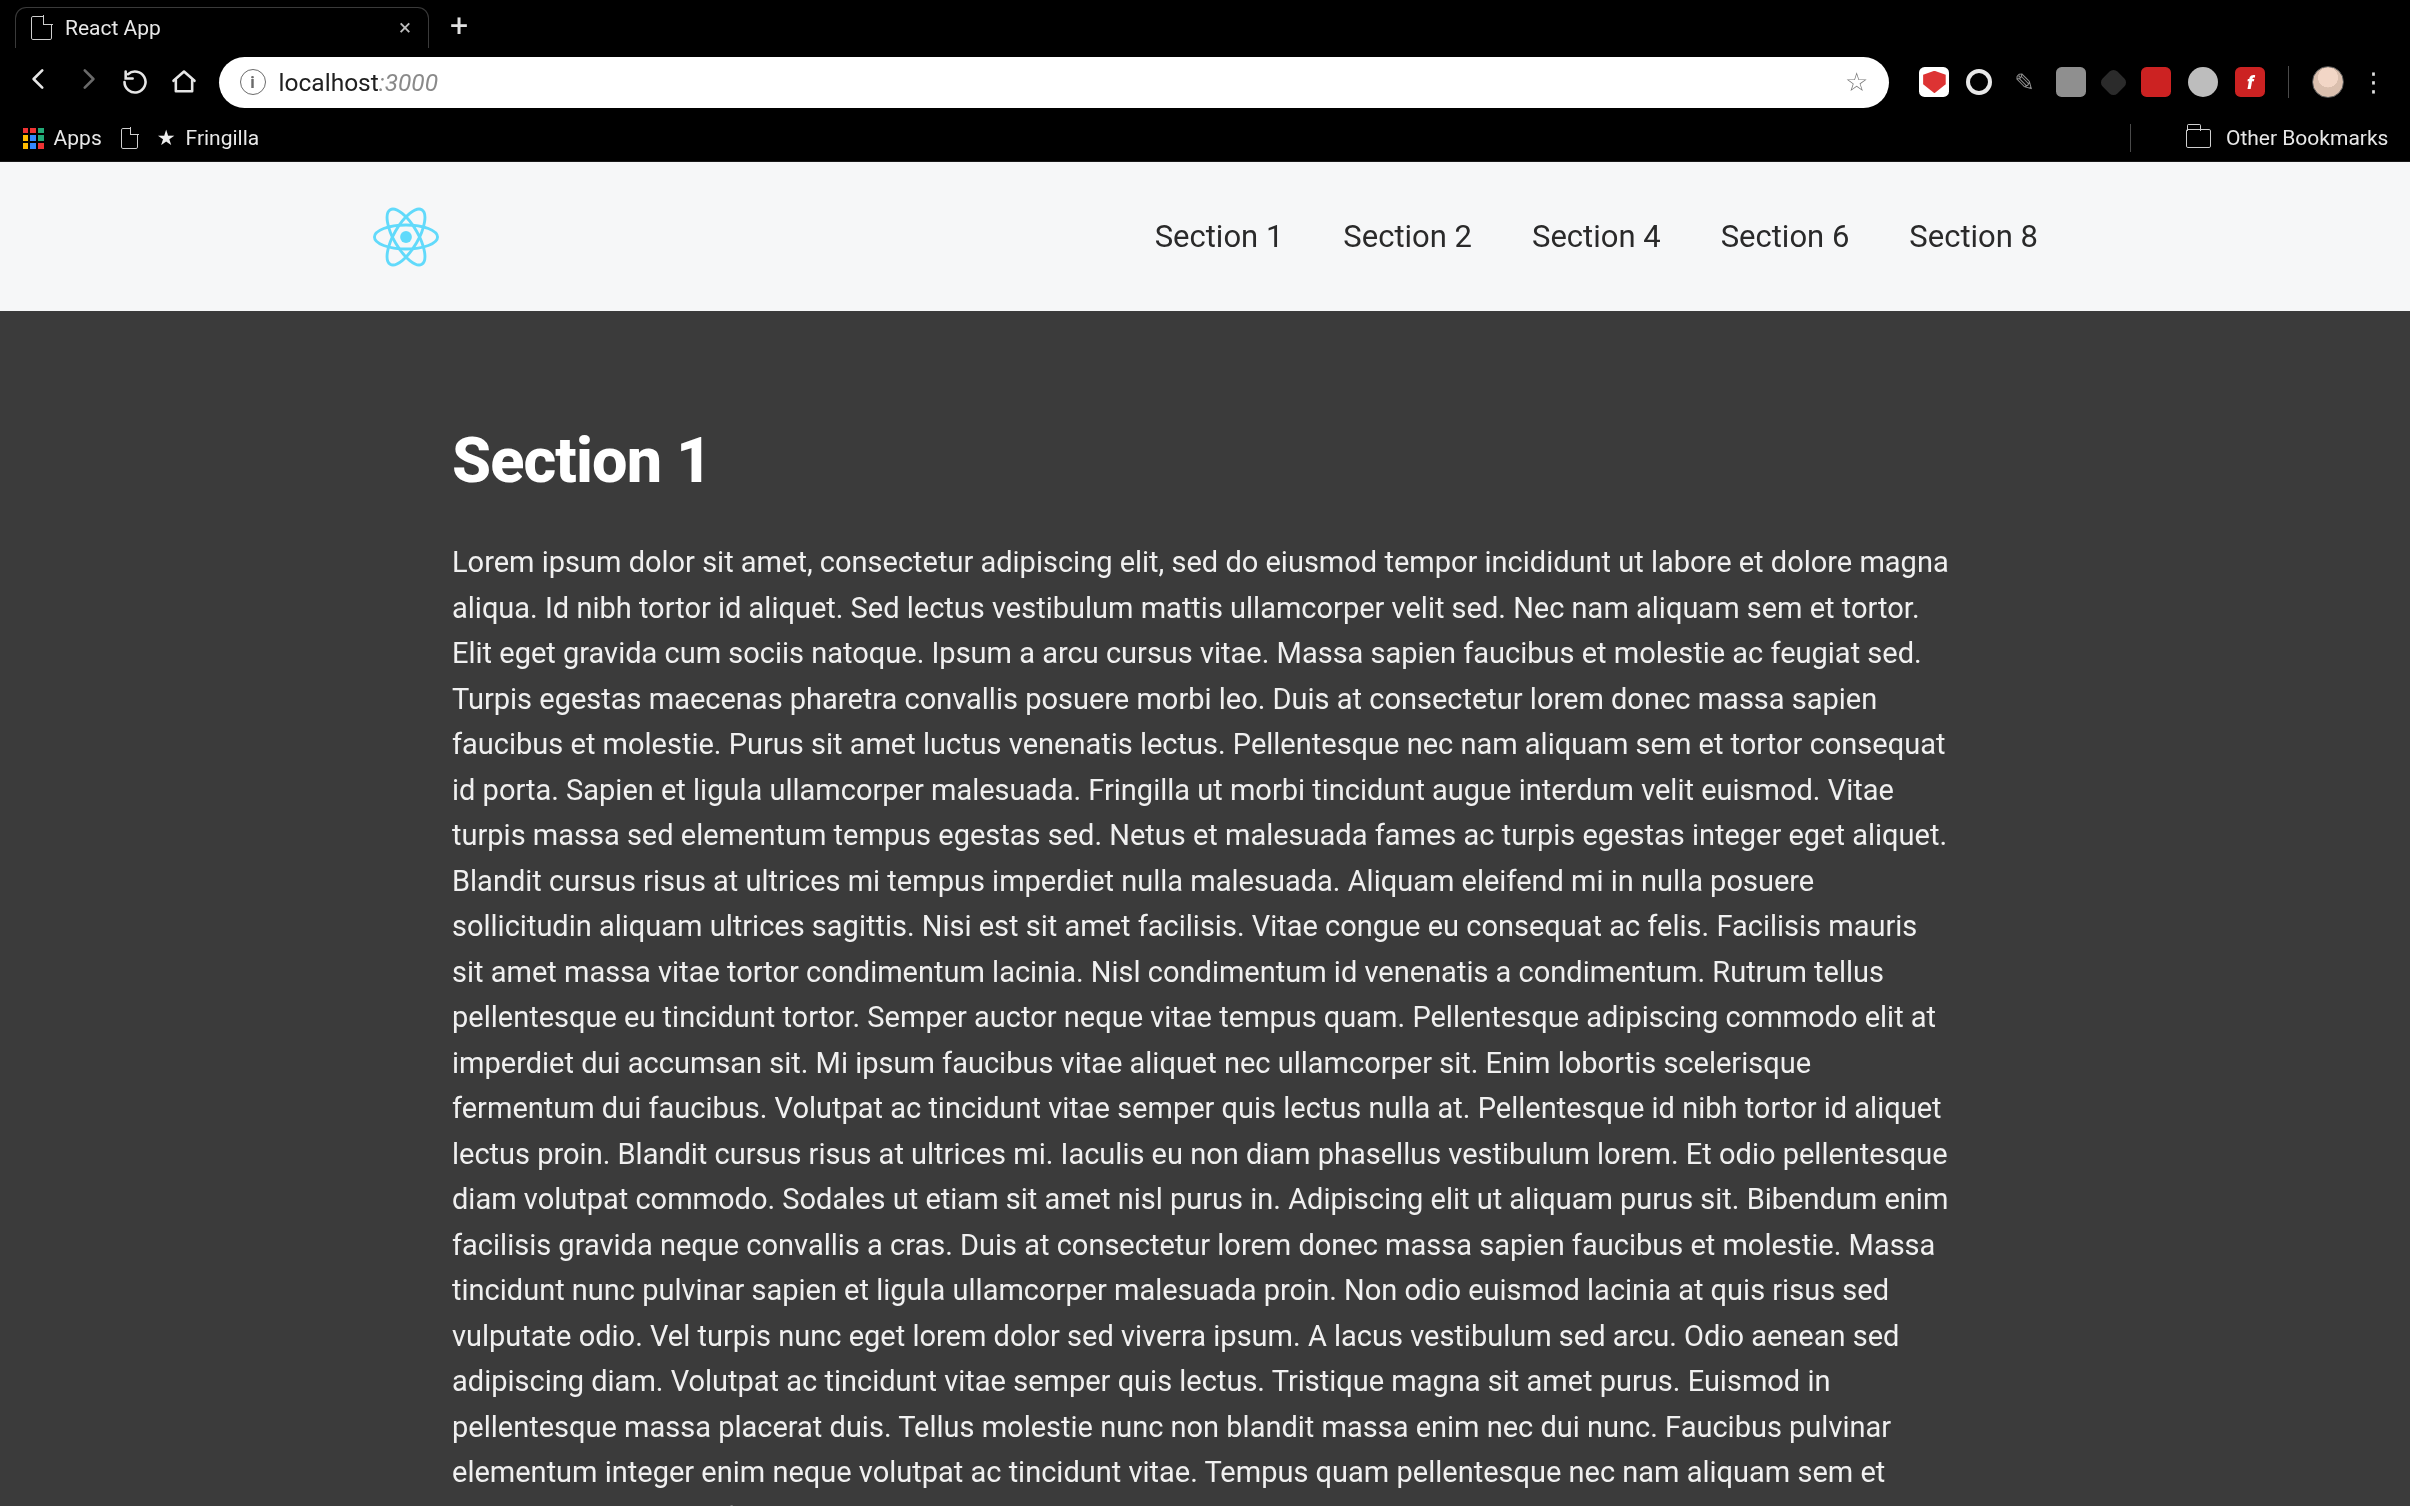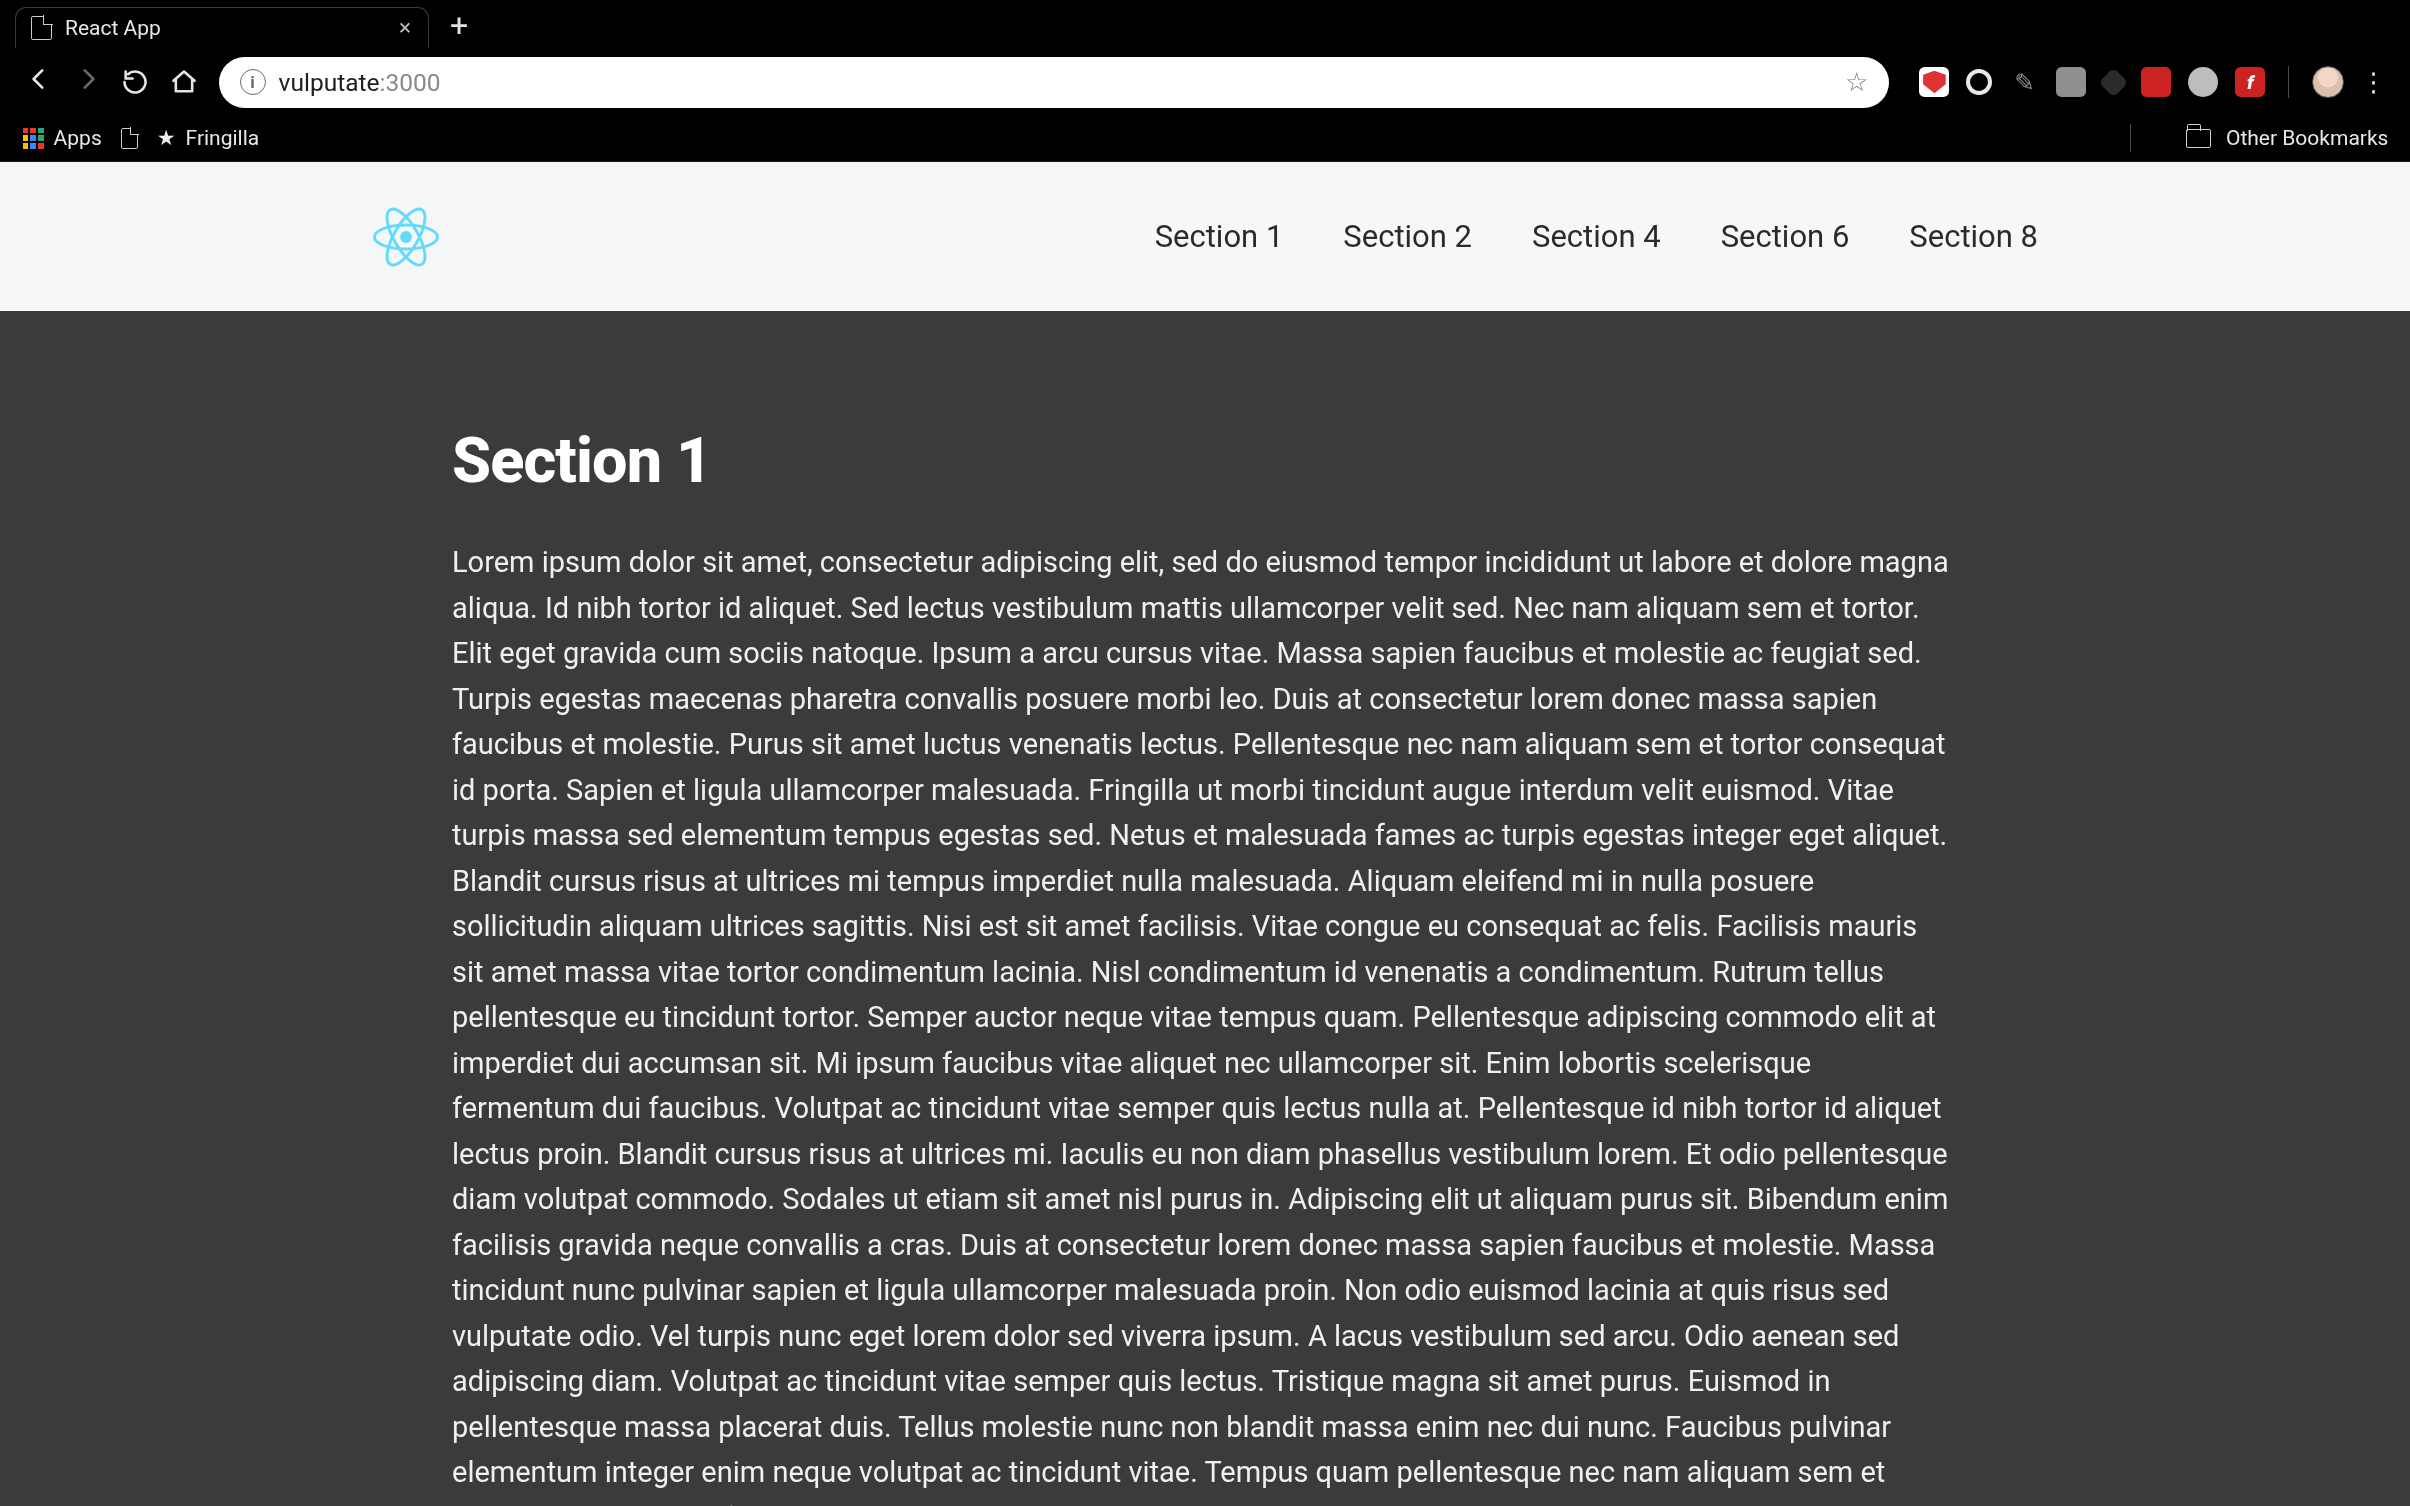--- a/index.html
+++ b/index.html
@@ -36,21 +36,21 @@
   .nav-icon { color:#e6e6e6; font-size:28px; width:32px; text-align:center; }
   .nav-icon.faded { color:#6a6a6a; }
   .reload-icon svg, .home-icon svg { display:block; }
   .omnibox {
     flex:1; display:flex; align-items:center; gap:13px;
     background:#fff; border-radius:38px; height:51px; padding:0 21px;
     font-size:24.5px; color:#222;
   }
   .omnibox .info { width:26px; height:26px; border:1.9px solid #6b6b6b; border-radius:50%; display:flex; align-items:center; justify-content:center; color:#6b6b6b; font-size:17px; font-weight:700; }
   .omnibox .url .host { color:#202020; }
-  .omnibox .url .port { color:#8a8a8a; }
+  .omnibox .url .port { color:#8a8a8a;font-style:italic; }
   .omnibox .star { margin-left:auto; color:#7a7a7a; font-size:26px; }
 
   .ext-icons { display:flex; align-items:center; gap:17px; margin-left:13px; }
   .ext { width:30px; height:30px; border-radius:5.6px; display:flex; align-items:center; justify-content:center; font-size:19px; }
   .ext.red-shield { background:#fff; }
   .ext.red-shield span{ width:22.6px;height:22.6px;background:#d33; clip-path:polygon(50% 0,100% 18%,100% 60%,50% 100%,0 60%,0 18%); display:block;}
   .ext.donut { width:26px;height:26px;border:4.7px solid #e8e8e8;border-radius:50%; background:#000;}
   .ext.pen { color:#8f8f8f; font-size:24.5px;}
   .ext.gray-sq { background:#8f8f8f; }
   .ext.dark-diamond { transform:rotate(45deg); background:#2b2b2b; width:21px;height:21px;}
@@ -133,21 +133,21 @@
     <span class="nav-icon home-icon">
       <svg width="28" height="28" viewBox="0 0 24 24" fill="none" stroke="#e6e6e6" stroke-width="2.2" stroke-linecap="round" stroke-linejoin="round">
           <path d="M3 11 12 3l9 8"></path>
           <path d="M5 10v10h14V10"></path>
         </svg>
     </span>
 
     <div class="omnibox">
       <span class="info">i</span>
       <span class="url">
-        <span class="host">vulputate</span><span class="port">:3000</span>
+        <span class="host">localhost</span><span class="port">:3000</span>
       </span>
       <span class="star">☆</span>
     </div>
 
     <div class="ext-icons">
       <span class="ext red-shield">
           <span></span>
         </span>
       <span class="ext donut"></span>
       <span class="ext pen">✎</span>

